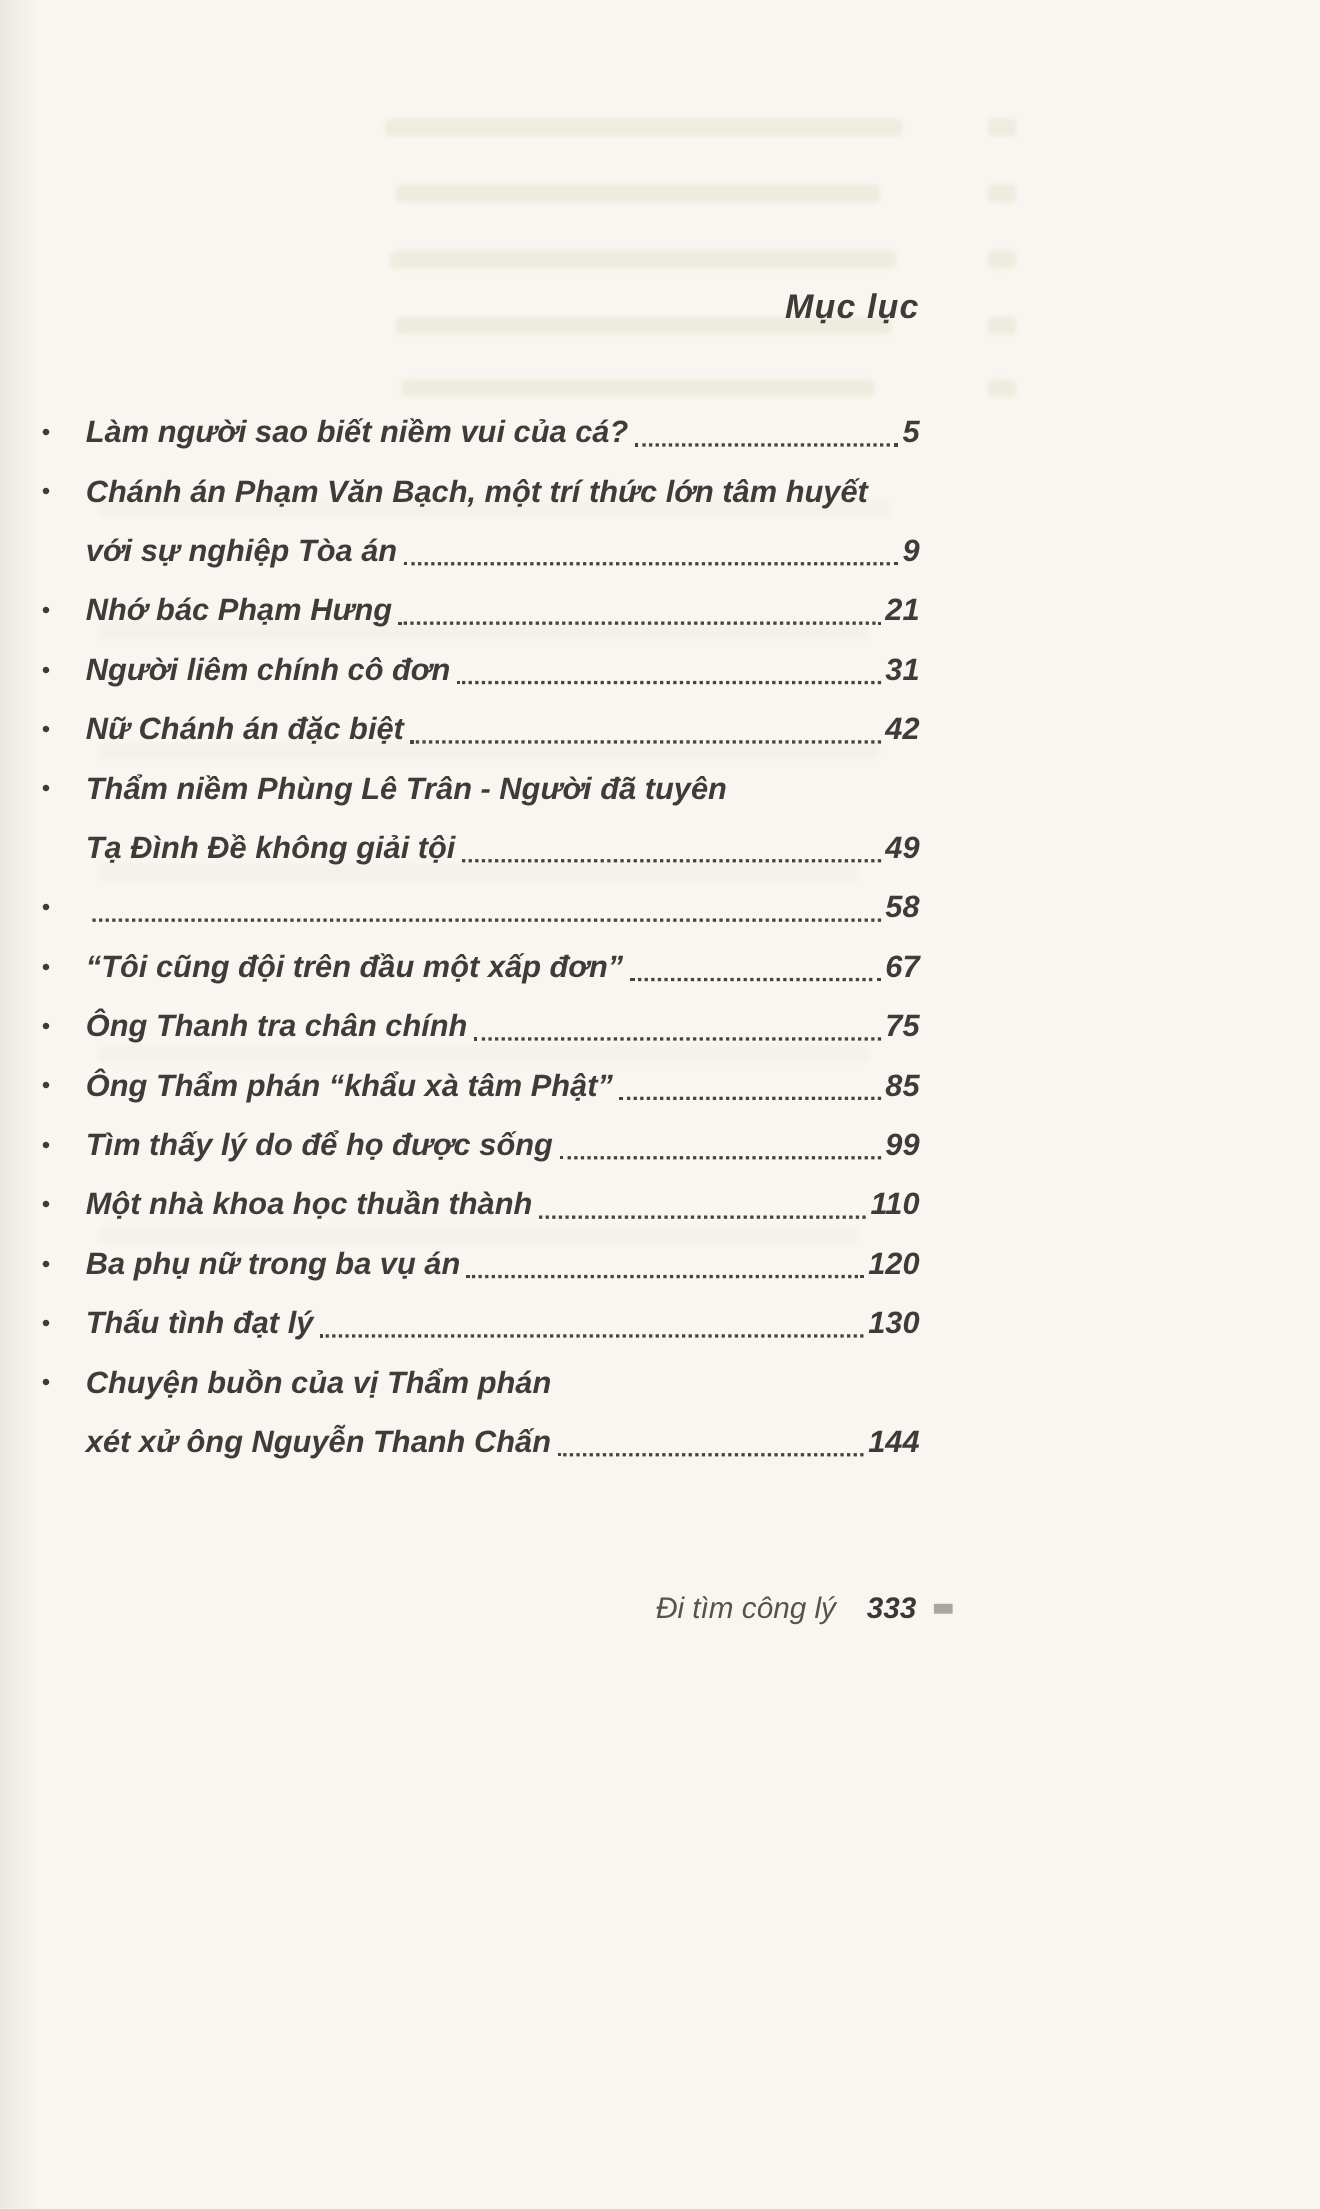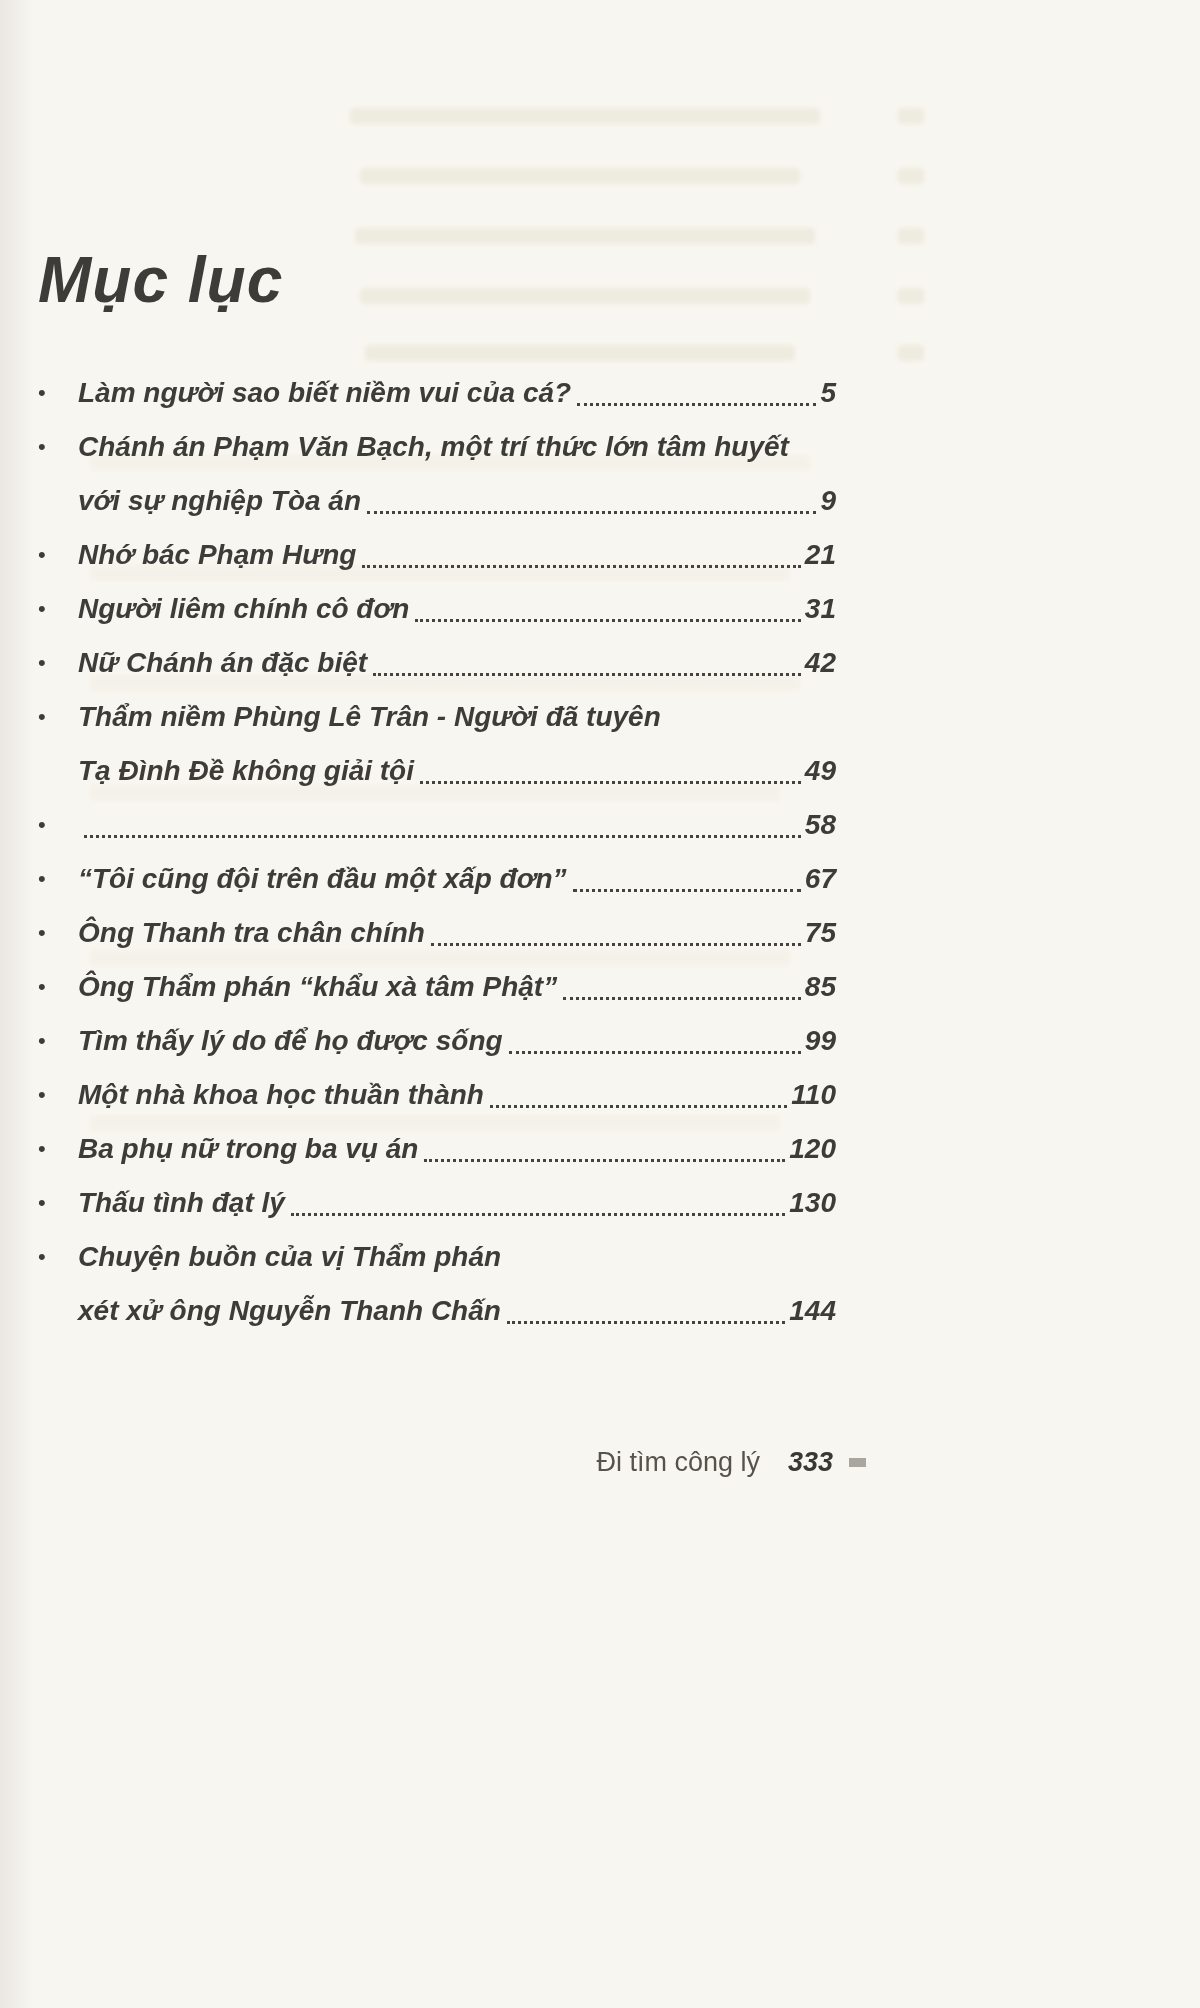--- a/index.html
+++ b/index.html
@@ -9,23 +9,23 @@
     overflow: hidden;
     background: #f8f6f0;
     font-family: "Liberation Sans", sans-serif;
     color: #3e3c39;
   }
   .gutter {
     position: absolute; left: 0; top: 0; bottom: 0; width: 34px;
     background: linear-gradient(90deg, rgba(60,55,45,0.08), rgba(60,55,45,0));
   }
   .title {
-    position: absolute; top: 243px; left: 38px; width: 798px;
-    text-align: left;
-    font-size: 64px; font-weight: 700; font-style: italic;
+    position: absolute; top: 261px; left: 38px; width: 798px;
+    text-align: right;
+    font-size: 31px; font-weight: 700; font-style: italic;
     letter-spacing: 1px; color: #3e3c39;
   }
   .toc { position: absolute; top: 366px; left: 38px; width: 798px; }
   .entry { display: flex; align-items: flex-start; }
   .bullet {
     flex: 0 0 40px; width: 40px;
     font-size: 22px; line-height: 54px; color: #3e3c39;
   }
   .entry-body { flex: 1; min-width: 0; }
   .line { display: flex; align-items: baseline; line-height: 54px; }
@@ -40,21 +40,21 @@
     align-self: flex-end;
   }
   .pagenum {
     font-size: 28px; font-weight: 700; font-style: italic; color: #3e3c39;
   }
   .footer {
     position: absolute; top: 1446px; left: 0; width: 866px;
     display: flex; justify-content: flex-end; align-items: center;
     line-height: 32px;
   }
-  .footer-title { font-size: 27px; color: #56534d; }
+  .footer-title { font-size: 27px; font-style: italic; color: #56534d; }
   .footer-page { font-size: 27px; font-style: italic; font-weight: 700; color: #3a3834; margin-left: 28px; }
   .footer-marker { width: 17px; height: 9px; background: #a8a69e; margin-left: 16px; }
   .ghost {
     position: absolute; background: #aea772; opacity: 0.13;
     filter: blur(2px); border-radius: 4px; height: 16px;
   }
   .ghost.faint { opacity: 0.05; }
   .ghost.mark { width: 26px; }
 </style>
 </head>

